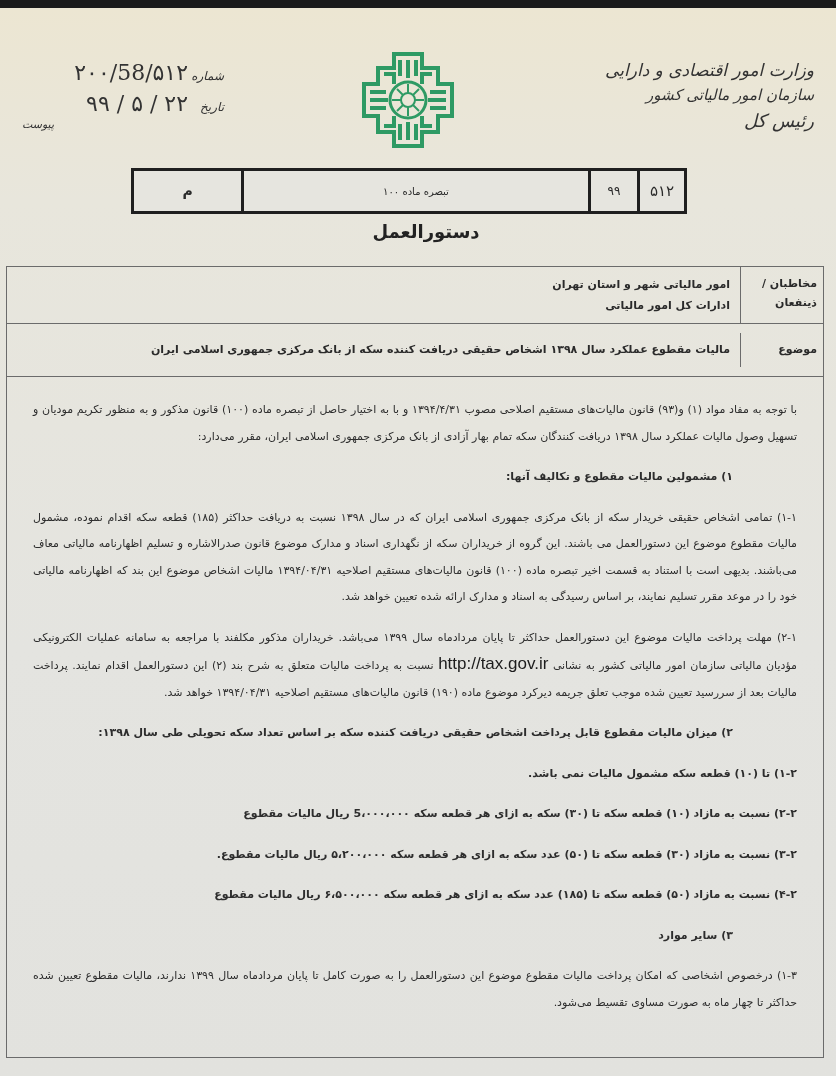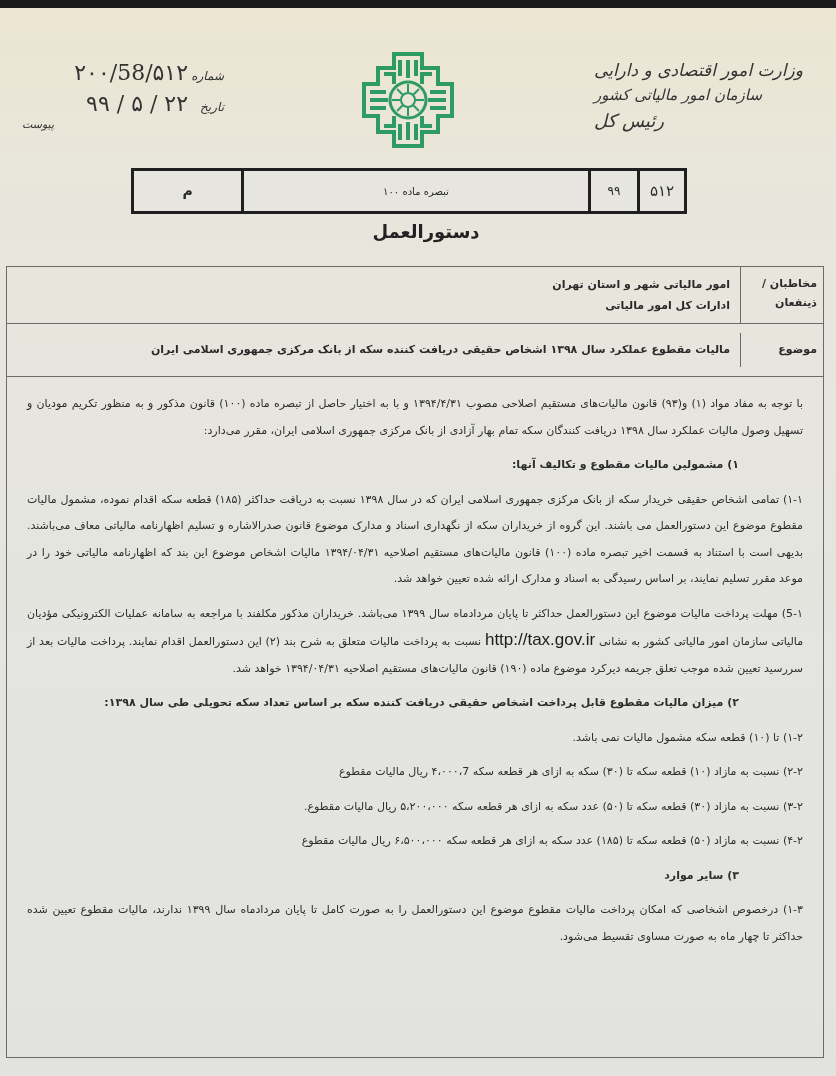--- a/index.html
+++ b/index.html
@@ -9,21 +9,21 @@
     font-family: "DejaVu Sans", sans-serif;
     color: #2a2a2a;
   }
   .page {
     position: absolute; left: 0; top: 8px; width: 836px; height: 1068px;
     background: linear-gradient(180deg, #ece6d2 0%, #e8e6dc 18%, #e4e4e0 60%, #e2e2de 100%);
     overflow: hidden;
   }
   .header-right {
     position: absolute; right: 22px; top: 52px; width: 220px;
-    direction: rtl; text-align: left;
+    direction: rtl; text-align: right;
     font-family: "DejaVu Serif", serif; font-style: italic;
     color: #333;
     margin-left: 26px;
   }
   .header-right .l1 { font-size: 17px; }
   .header-right .l2 { font-size: 15px; margin-top: 6px; }
   .header-right .l3 { font-size: 18px; margin-top: 6px; }
   .logo { position: absolute; left: 360px; top: 42px; width: 96px; height: 100px; }
   .meta-left {
     position: absolute; left: 24px; top: 52px; width: 200px; direction: rtl;
@@ -55,25 +55,25 @@
   }
   .row { display: flex; border-bottom: 1px solid #6b6b6b; }
   .row .lab { width: 70px; border-left: 1px solid #6b6b6b; padding: 8px 6px; font-size: 11px; font-weight: bold; line-height: 1.7; }
   .row .val { flex: 1; padding: 8px 10px; font-size: 11px; font-weight: bold; line-height: 1.9; }
   .row.r1 { height: 56px; }
   .row.r2 { height: 52px; align-items: center; }
   .body {
     padding: 6px 12px 0 12px; font-size: 11px; line-height: 26.5px; text-align: justify;
     color: #2d2d2d;
   }
-  .body p { margin: 8px; }
+  .body p { margin: 14px; }
   .sec { font-weight: bold; padding-right: 64px; }
   .url { direction: ltr; unicode-bidi: embed; font-family: "Liberation Sans", sans-serif; font-size: 17px; color: #1c1c1c; }
   .item { padding-right: 0; }
-  .subitem { padding-right: 0; }
+  .subitem { padding-right: 0; font-weight: bold; }
 </style>
 </head>
 <body>
 
 <div class="page">
 
   <div class="meta-left">
     <div class="meta-row">
       <span class="meta-label">شماره</span>
       <span class="meta-value">۲۰۰/58/۵۱۲</span>
@@ -134,26 +134,26 @@
     <div class="row r2">
       <div class="lab">موضوع</div>
       <div class="val">مالیات مقطوع عملکرد سال ۱۳۹۸ اشخاص حقیقی دریافت کننده سکه از بانک مرکزی جمهوری اسلامی ایران</div>
     </div>
 
     <div class="body">
       <p>با توجه به مفاد مواد (۱) و(۹۳) قانون مالیات‌های مستقیم اصلاحی مصوب ۱۳۹۴/۴/۳۱ و با به اختیار حاصل از تبصره ماده (۱۰۰) قانون مذکور و به منظور تکریم مودیان و تسهیل وصول مالیات عملکرد سال ۱۳۹۸ دریافت کنندگان سکه تمام بهار آزادی از بانک مرکزی جمهوری اسلامی ایران، مقرر می‌دارد:</p>
       <p class="sec">۱)  مشمولین مالیات مقطوع و تکالیف آنها:</p>
       <p class="item">۱-۱) تمامی اشخاص حقیقی خریدار سکه از بانک مرکزی جمهوری اسلامی ایران که در سال ۱۳۹۸ نسبت به دریافت حداکثر (۱۸۵) قطعه سکه اقدام نموده، مشمول مالیات مقطوع موضوع این دستورالعمل می باشند. این گروه از خریداران سکه از نگهداری اسناد و مدارک موضوع قانون صدرالاشاره و تسلیم اظهارنامه مالیاتی معاف می‌باشند. بدیهی است با استناد به قسمت اخیر تبصره ماده (۱۰۰) قانون مالیات‌های مستقیم اصلاحیه ۱۳۹۴/۰۴/۳۱ مالیات اشخاص موضوع این بند که اظهارنامه مالیاتی خود را در موعد مقرر تسلیم نمایند، بر اساس رسیدگی به اسناد و مدارک ارائه شده تعیین خواهد شد.</p>
       <p class="item">
-        <span>5-۱) مهلت پرداخت مالیات موضوع این دستورالعمل حداکثر تا پایان مردادماه سال ۱۳۹۹ می‌باشد. خریداران مذکور مکلفند با مراجعه به سامانه عملیات الکترونیکی مؤدیان مالیاتی سازمان امور مالیاتی کشور به نشانی</span>
+        <span>۲-۱) مهلت پرداخت مالیات موضوع این دستورالعمل حداکثر تا پایان مردادماه سال ۱۳۹۹ می‌باشد. خریداران مذکور مکلفند با مراجعه به سامانه عملیات الکترونیکی مؤدیان مالیاتی سازمان امور مالیاتی کشور به نشانی</span>
         <span class="url">http://tax.gov.ir</span>
         <span>نسبت به پرداخت مالیات متعلق به شرح بند (۲) این دستورالعمل اقدام نمایند. پرداخت مالیات بعد از سررسید تعیین شده موجب تعلق جریمه دیرکرد موضوع ماده (۱۹۰) قانون مالیات‌های مستقیم اصلاحیه ۱۳۹۴/۰۴/۳۱ خواهد شد.</span>
       </p>
       <p class="sec">۲)  میزان مالیات مقطوع قابل پرداخت اشخاص حقیقی دریافت کننده سکه بر اساس تعداد سکه تحویلی طی سال ۱۳۹۸:</p>
       <p class="subitem">۱-۲)  تا (۱۰) قطعه سکه مشمول مالیات نمی باشد.</p>
-      <p class="subitem">۲-۲) نسبت به مازاد (۱۰) قطعه سکه تا (۳۰) سکه به ازای هر قطعه سکه ۴،۰۰۰،7 ریال مالیات مقطوع</p>
+      <p class="subitem">۲-۲) نسبت به مازاد (۱۰) قطعه سکه تا (۳۰) سکه به ازای هر قطعه سکه 5،۰۰۰،۰۰۰ ریال مالیات مقطوع</p>
       <p class="subitem">۳-۲) نسبت به مازاد (۳۰) قطعه سکه تا (۵۰) عدد سکه به ازای هر قطعه سکه ۵،۲۰۰،۰۰۰ ریال مالیات مقطوع.</p>
       <p class="subitem">۴-۲) نسبت به مازاد (۵۰) قطعه سکه تا (۱۸۵) عدد سکه به ازای هر قطعه سکه ۶،۵۰۰،۰۰۰ ریال مالیات مقطوع</p>
       <p class="sec">۳)  سایر موارد</p>
       <p class="item">۱-۳) درخصوص اشخاصی که امکان پرداخت مالیات مقطوع موضوع این دستورالعمل را به صورت کامل تا پایان مردادماه سال ۱۳۹۹ ندارند، مالیات مقطوع تعیین شده حداکثر تا چهار ماه به صورت مساوی تقسیط می‌شود.</p>
     </div>
   </div>
 </div>
 
 </body></html>

